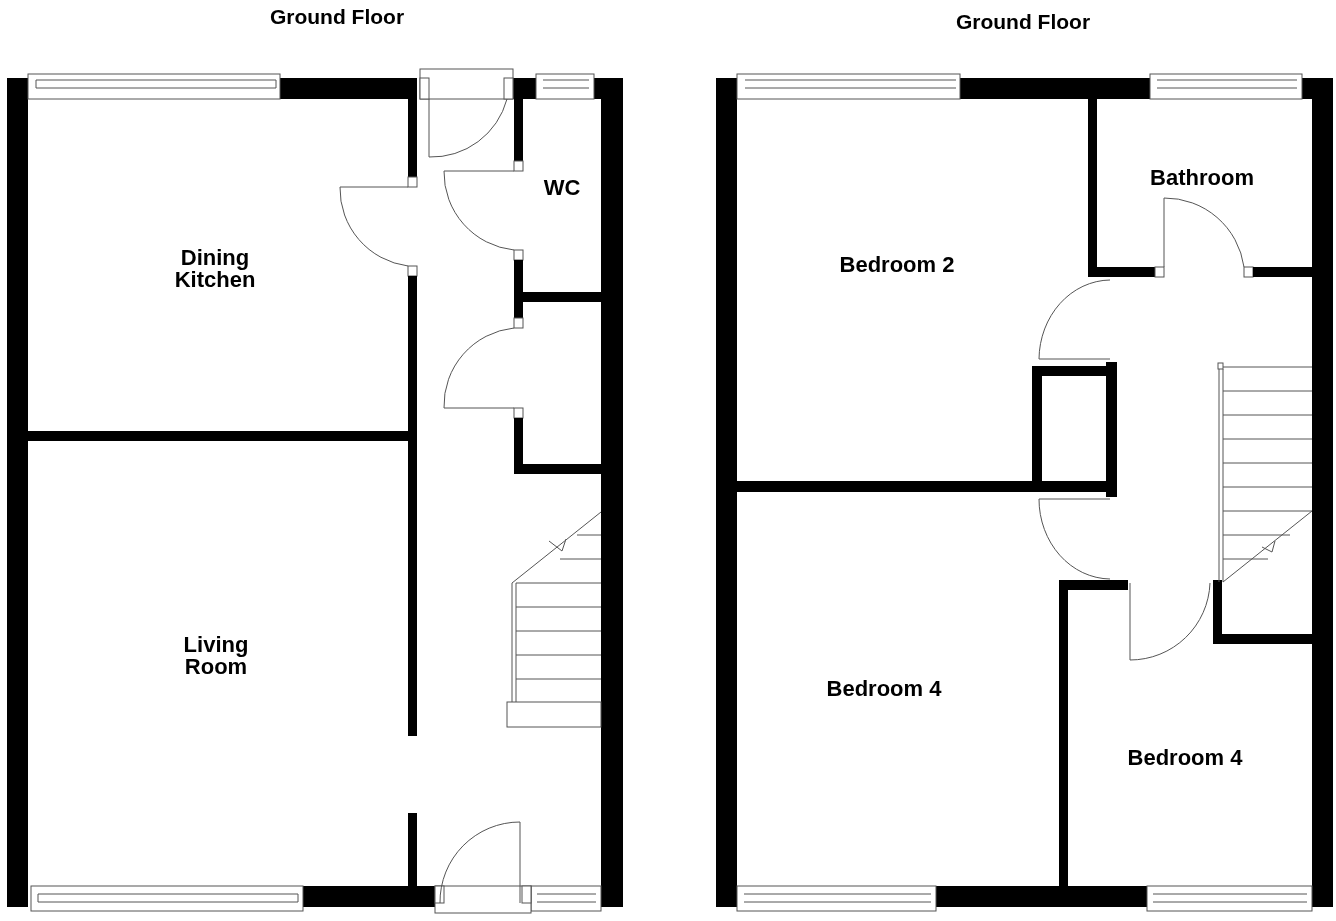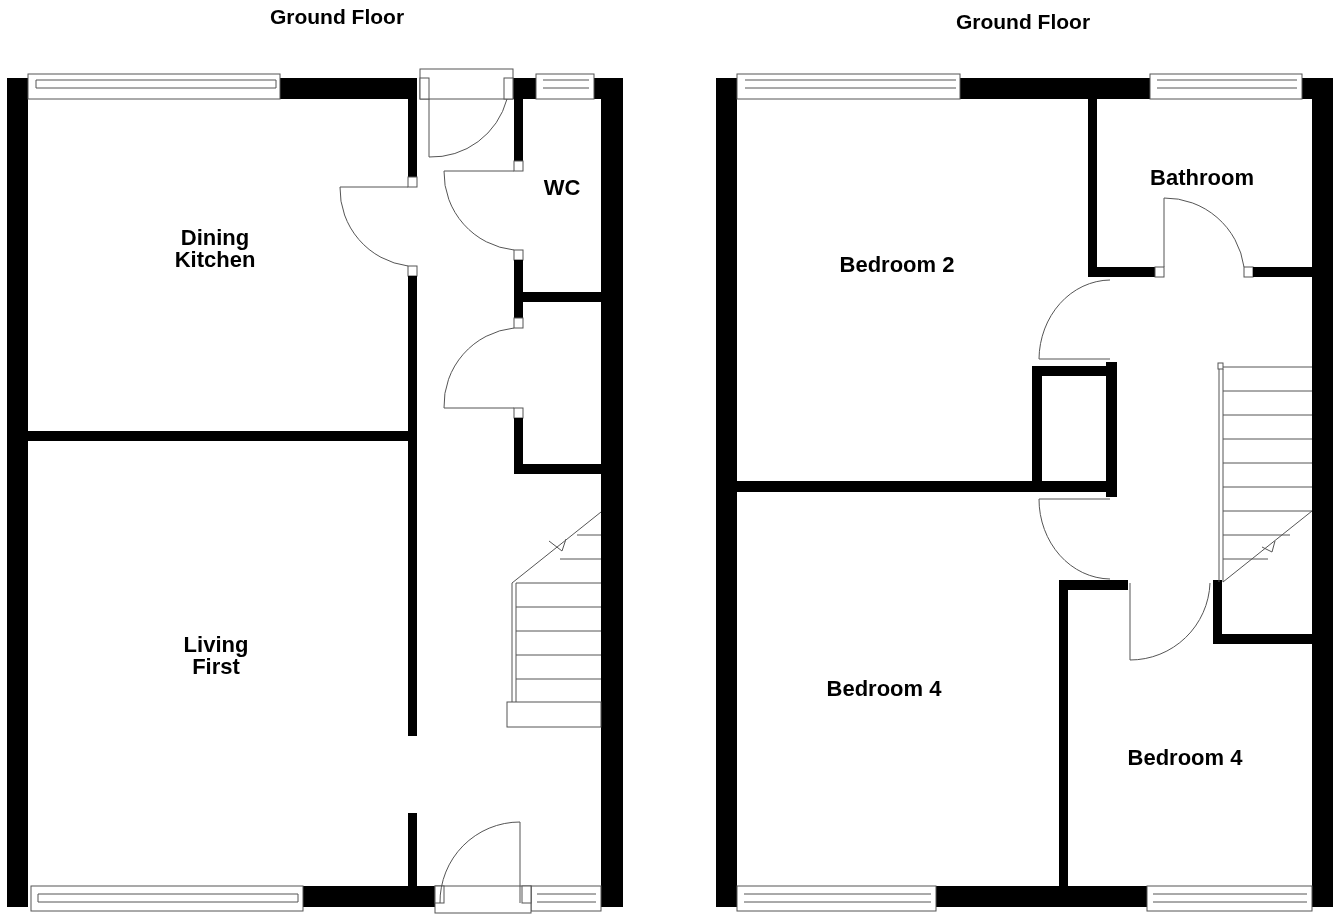--- a/index.html
+++ b/index.html
@@ -198,22 +198,22 @@
       <line class="ln" x1="1223" y1="559" x2="1268" y2="559"></line>
       <line class="ln" x1="1223" y1="582" x2="1312" y2="511"></line>
       <path class="ln" d="M1262 547 L1272 552 L1275 541"></path>
     </g>
   </g>
 </svg>
 
 <div class="title" style="left:312px;top:5px;margin-left:25px;">Ground Floor</div>
 <div class="title" style="left:1023px;top:10px;">Ground Floor</div>
 
-<div class="room" style="left:215px;top:227px;">Dining
+<div class="room" style="left:215px;top:247px;">Dining
 Kitchen</div>
 <div class="room" style="left:216px;top:634px;">Living
-First</div>
+Room</div>
 <div class="room" style="left:562px;top:177px;">WC</div>
 
 <div class="room" style="left:897px;top:254px;">Bedroom 2</div>
 <div class="room" style="left:1202px;top:167px;">Bathroom</div>
 <div class="room" style="left:884px;top:678px;">Bedroom 4</div>
 <div class="room" style="left:1185px;top:747px;">Bedroom 4</div>
 
 </body></html>

